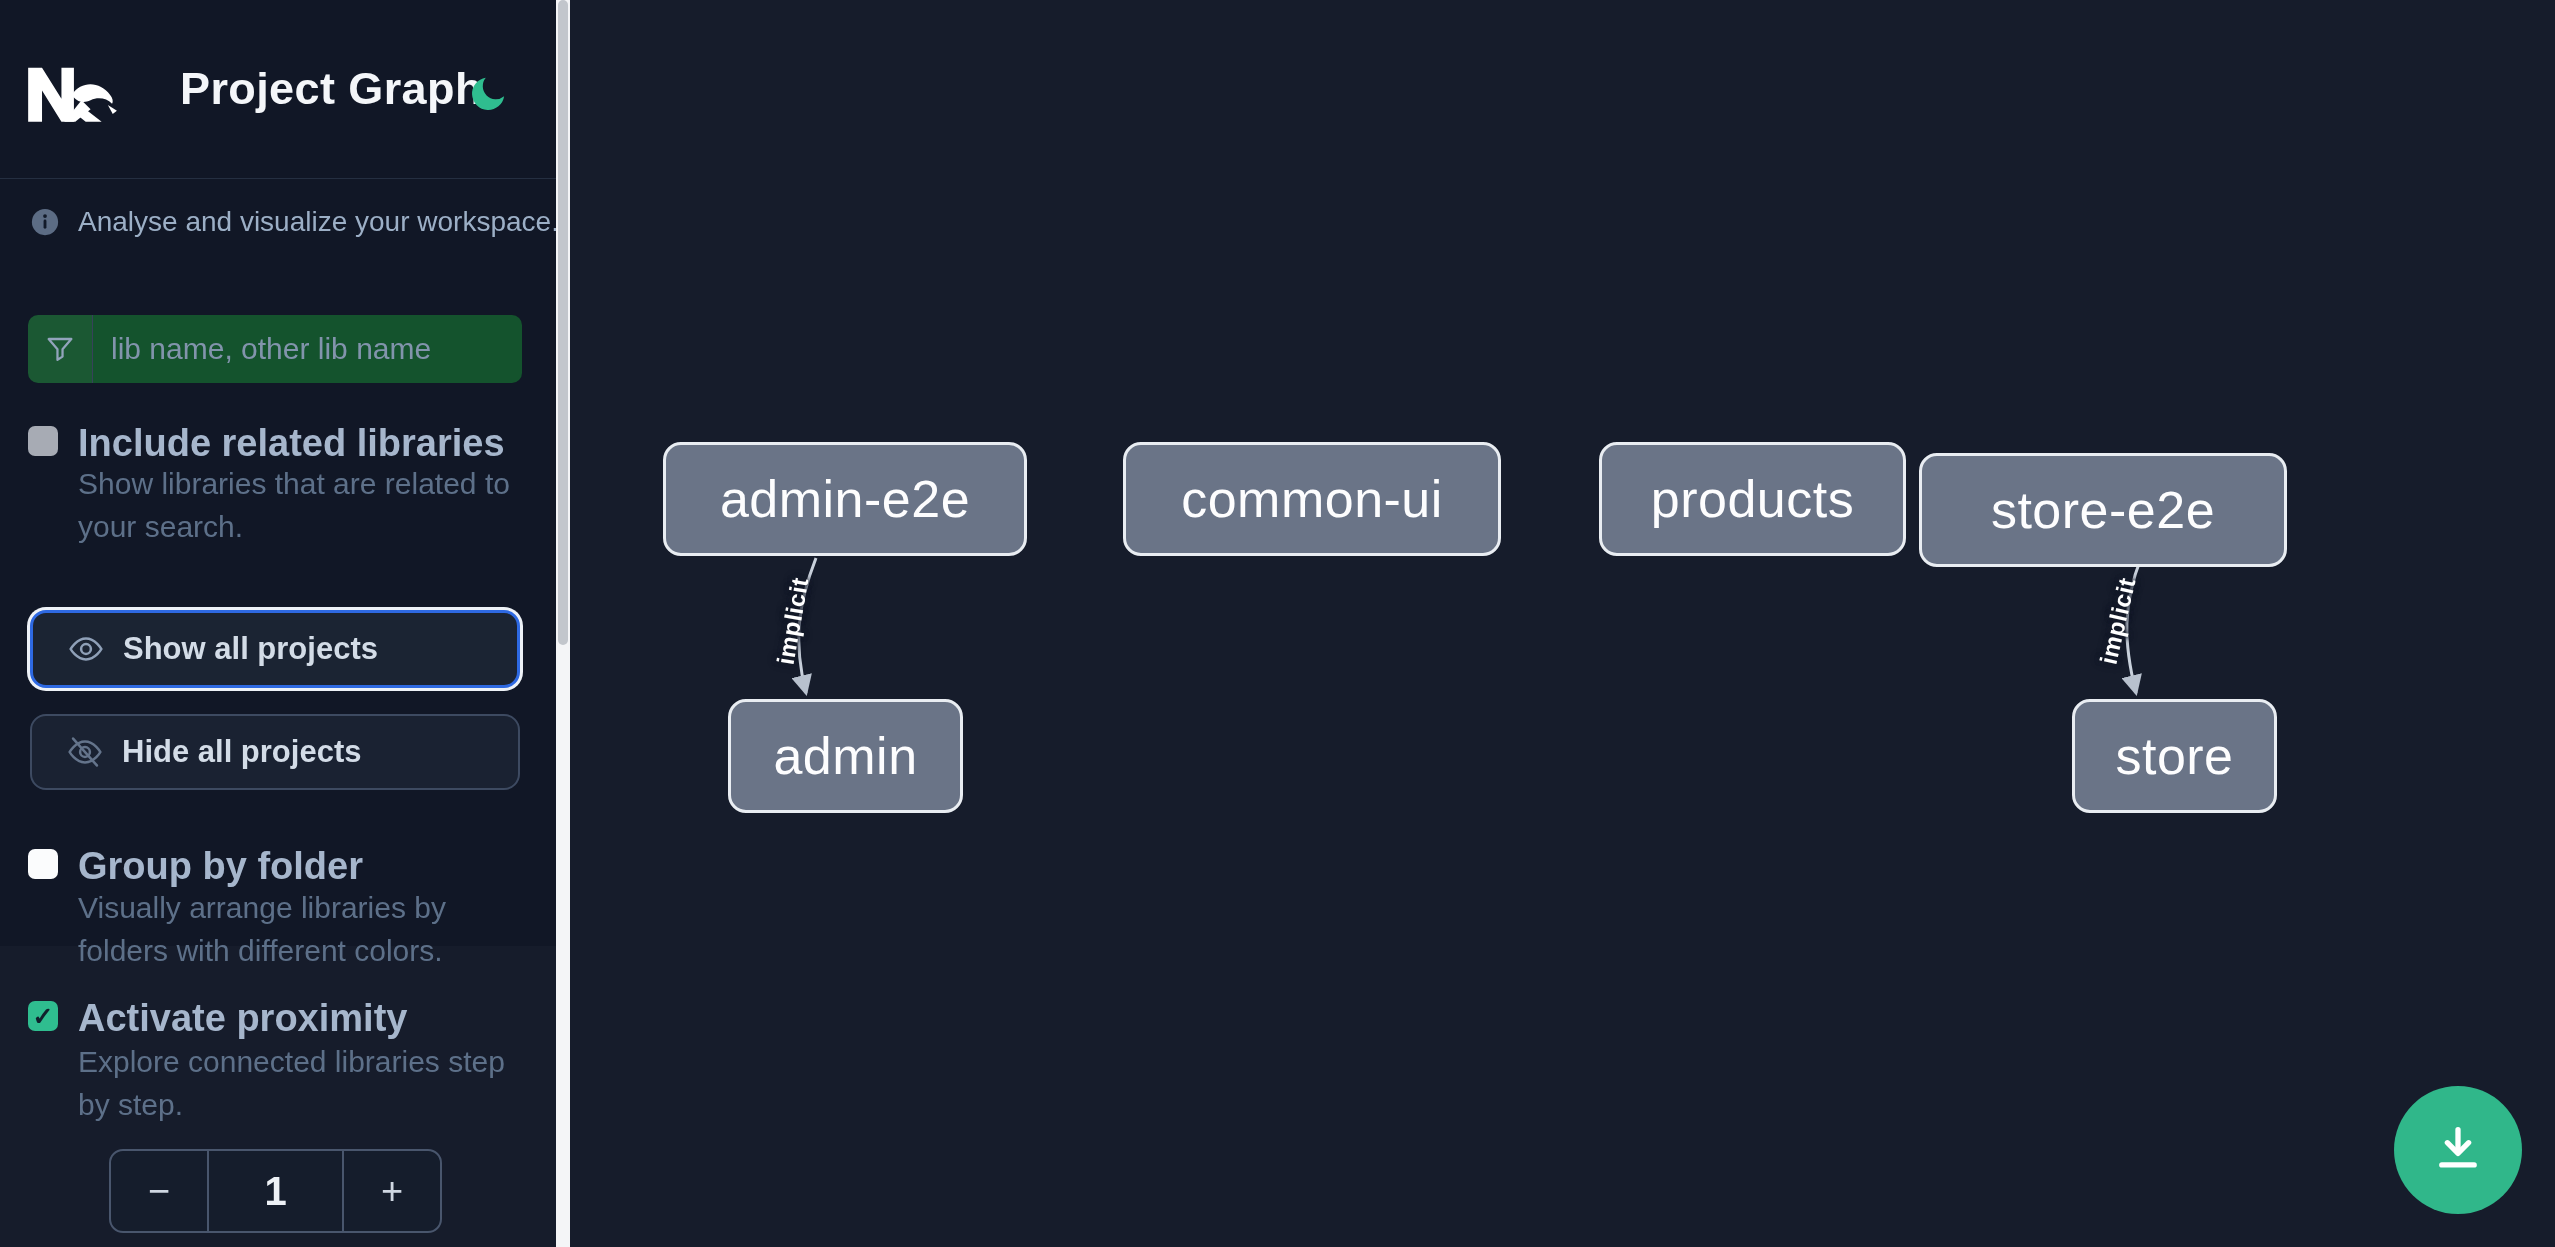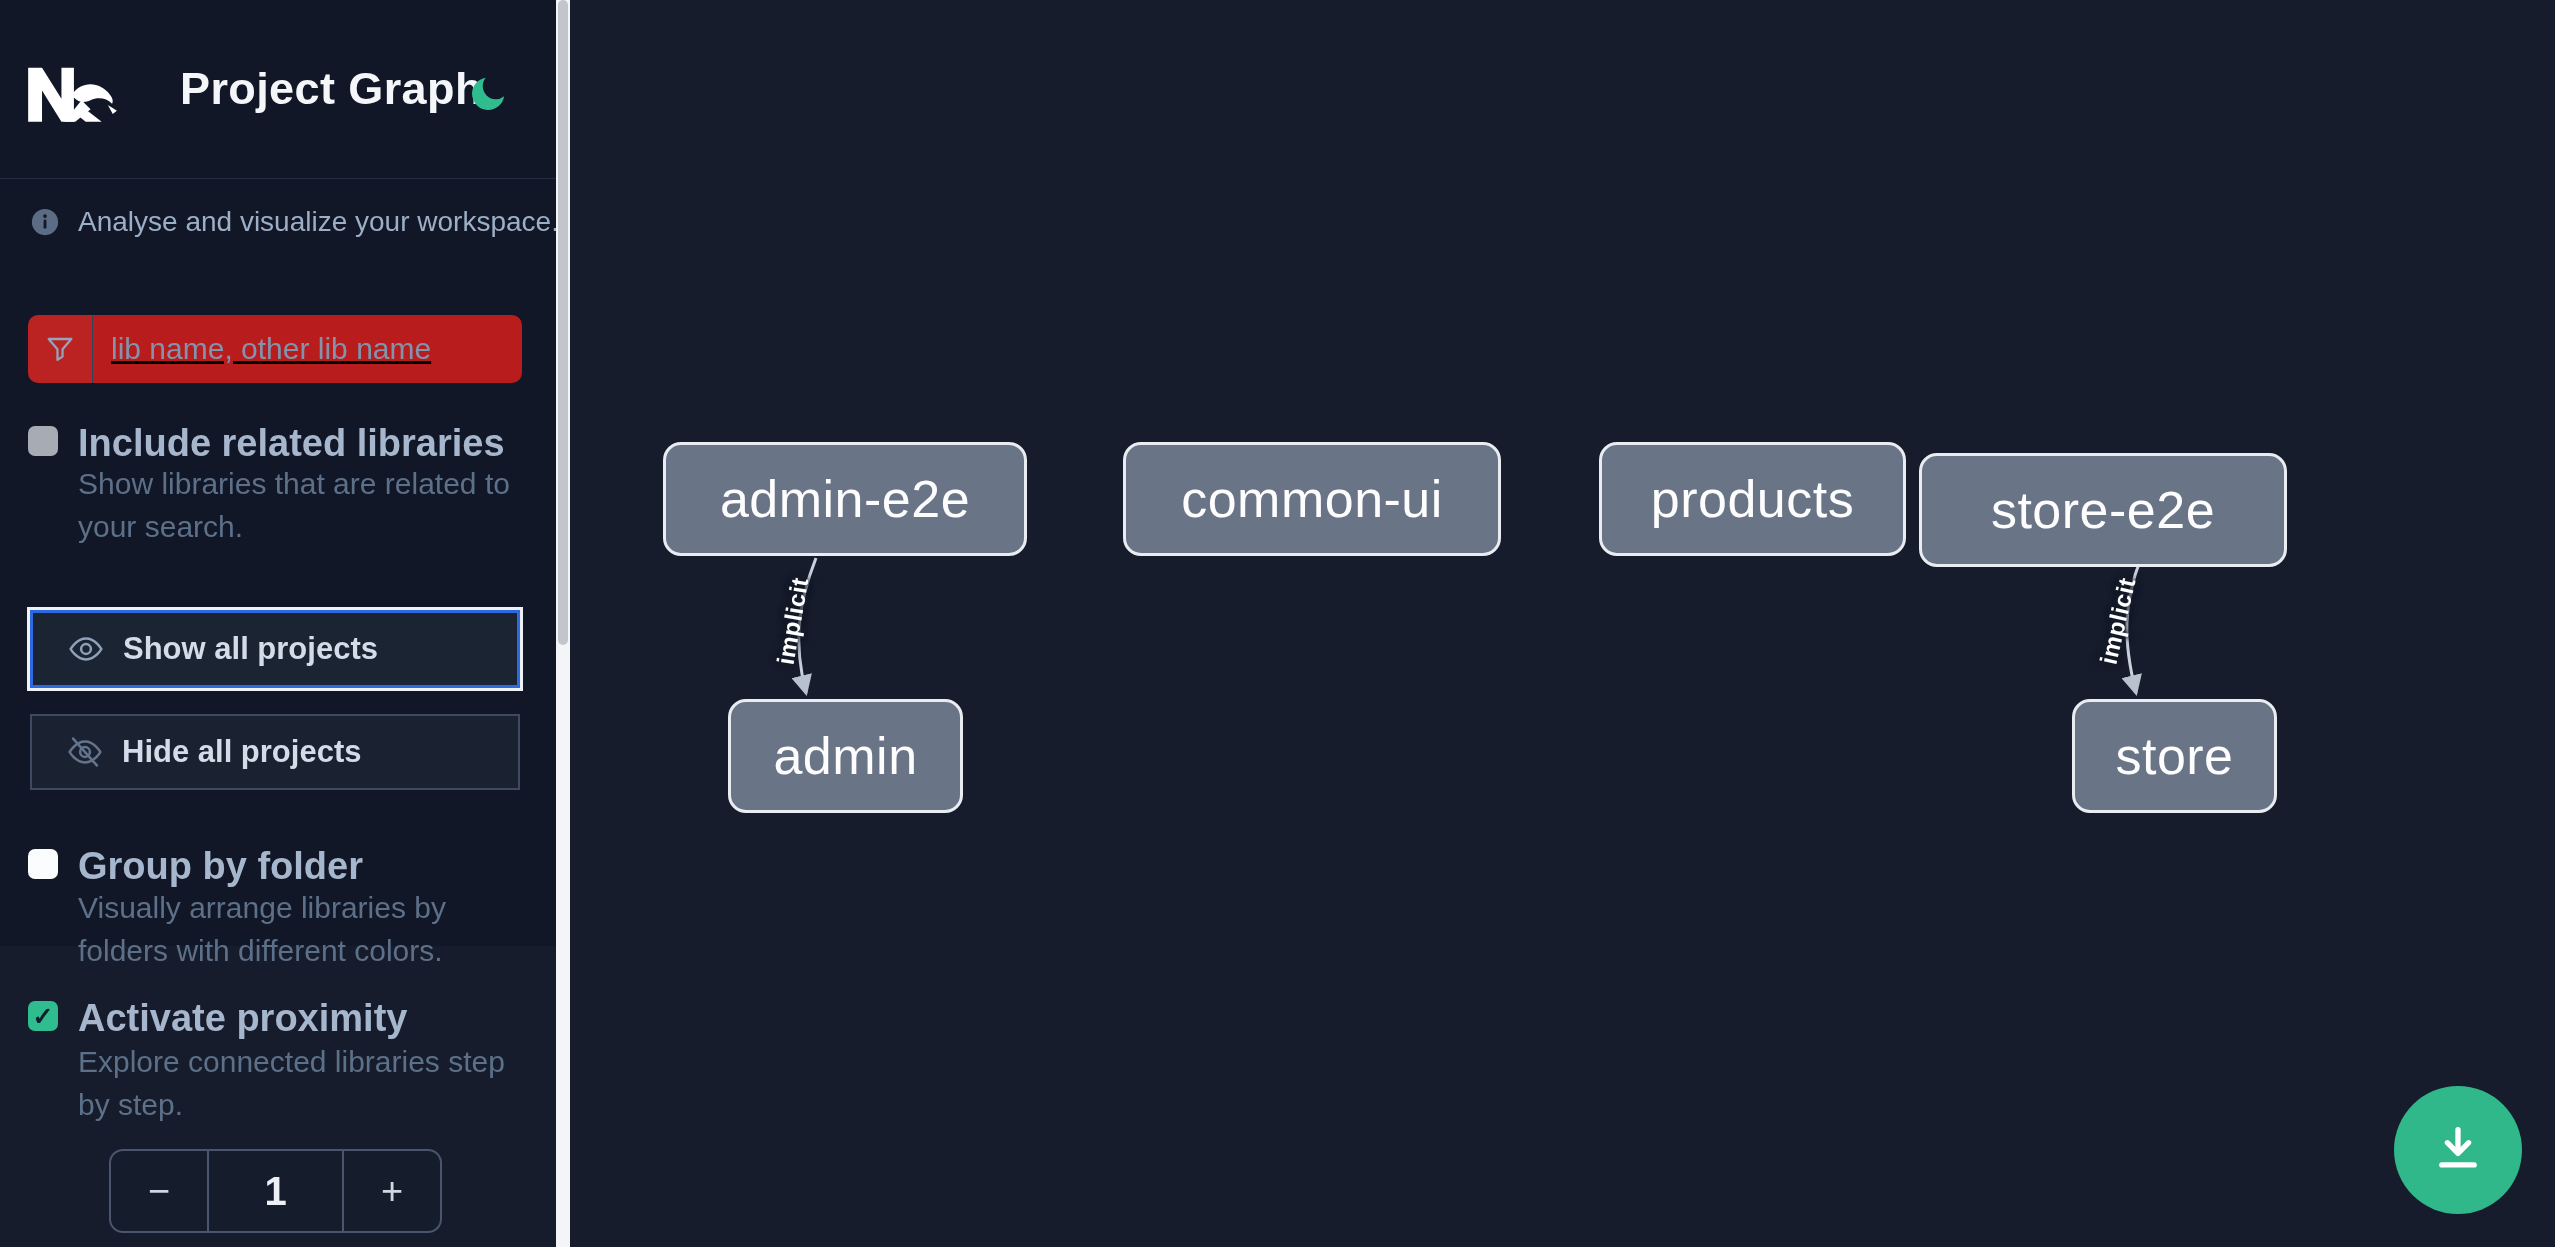--- a/index.html
+++ b/index.html
@@ -14,35 +14,35 @@
   .logo{position:absolute;left:24px;top:56px;width:104px;height:76px;}
   .logo svg{width:100%;height:100%;fill:#ffffff;}
   .app-title{position:absolute;left:180px;top:63px;font-size:45px;font-weight:700;color:#f4f6f9;letter-spacing:.4px;white-space:nowrap;}
   .moon-btn{position:absolute;left:466px;top:72px;width:44px;height:44px;cursor:pointer;background:none;border:none;padding:0;}
   .moon-btn svg{width:100%;height:100%;}
 
   .info-row{position:absolute;left:30px;top:206px;display:flex;align-items:center;}
   .info-ic{width:30px;height:30px;margin-right:18px;flex:none;}
   .info-text{font-size:28px;color:#9cafc6;white-space:nowrap;}
 
-  .filter-box{position:absolute;left:28px;top:315px;width:494px;height:68px;background:#b91c1c;border-radius:10px;display:flex;align-items:stretch;text-decoration:underline;}
+  .filter-box{position:absolute;left:28px;top:315px;width:494px;height:68px;background:#14532d;border-radius:10px;display:flex;align-items:stretch;}
   .funnel-cell{width:64px;display:flex;align-items:center;justify-content:center;border-right:1px solid #36425a;background:rgba(255,255,255,.03);border-radius:10px 0 0 10px;}
   .funnel-cell svg{width:32px;height:32px;}
   .filter-input{flex:1;min-width:0;background:transparent;border:none;outline:none;color:#dbe3ee;font-size:30px;padding:0 18px;font-family:inherit;}
   .filter-input::placeholder{color:#8294ac;opacity:1;}
 
   .cb{position:absolute;left:28px;width:30px;height:30px;border-radius:7px;box-sizing:border-box;cursor:pointer;}
   .cb.gray{background:#a7abb4;}
   .cb.white{background:#fbfcfd;}
   .cb.checked{background:#2fbd8f;color:#10202c;display:flex;align-items:center;justify-content:center;font-size:25px;font-weight:900;line-height:1;}
   .cb-label{position:absolute;left:78px;font-size:38px;font-weight:700;color:#a6b6cc;white-space:nowrap;cursor:pointer;}
   .cb-desc{position:absolute;left:78px;font-size:30px;color:#5d7089;line-height:43px;}
   .cb-desc span{display:block;white-space:nowrap;}
 
-  .sb-btn{position:absolute;left:30px;width:490px;border-radius:0;display:flex;align-items:center;box-sizing:border-box;cursor:pointer;background:#1a2232;border:2px solid #3d4a61;}
+  .sb-btn{position:absolute;left:30px;width:490px;border-radius:16px;display:flex;align-items:center;box-sizing:border-box;cursor:pointer;background:#1a2232;border:2px solid #3d4a61;}
   .sb-btn.focused{background:#1b2433;border:3px solid #2e69e2;box-shadow:0 0 0 3px #eef2f7;}
   .sb-btn .ic{margin-left:28px;width:38px;height:38px;flex:none;}
   .sb-btn .txt{margin-left:18px;font-size:31px;font-weight:700;color:#d3dce7;white-space:nowrap;}
 
   .stepper{position:absolute;left:109px;top:1149px;width:333px;height:84px;border:2px solid #49566d;border-radius:14px;display:flex;box-sizing:border-box;background:#151d2c;overflow:hidden;}
   .step-cell{display:flex;align-items:center;justify-content:center;}
   .step-btn{flex:0 0 96px;color:#cfd7e2;font-size:38px;cursor:pointer;}
   .step-val{flex:1;color:#edf1f6;font-size:40px;font-weight:700;border-left:2px solid #49566d;border-right:2px solid #49566d;}
 
   

